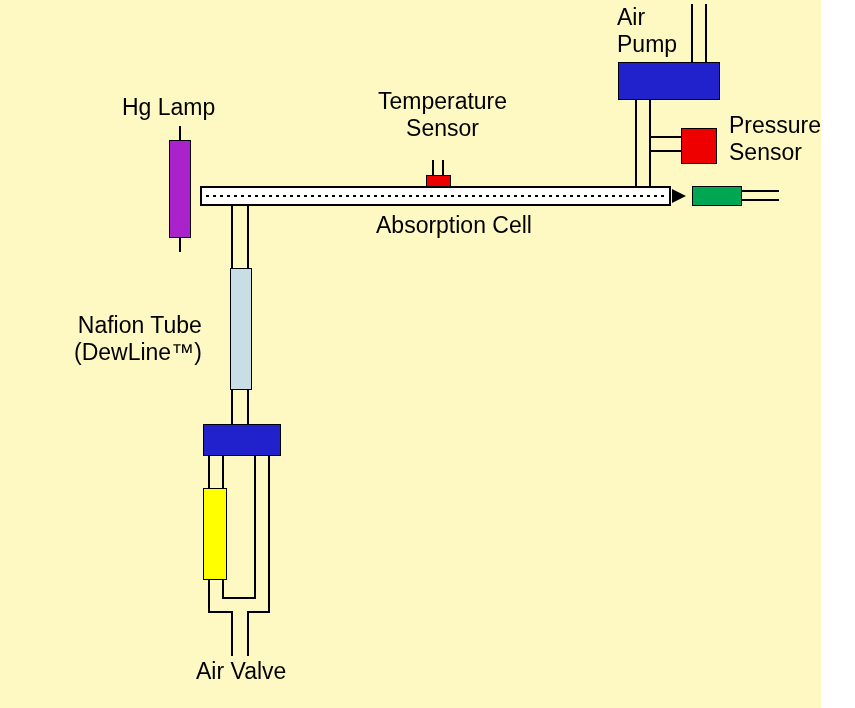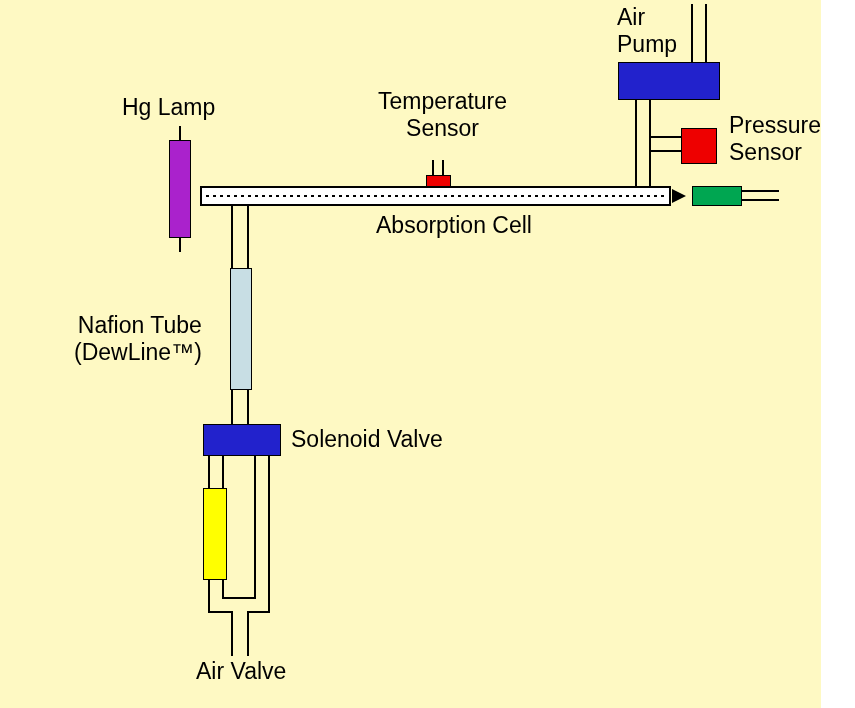--- a/index.html
+++ b/index.html
@@ -74,16 +74,15 @@
   <div class="lbl lbl-air-pump">Air
 Pump</div>
   <div class="lbl lbl-pressure">Pressure
 Sensor</div>
   <div class="lbl lbl-hg-lamp">Hg Lamp</div>
   <div class="lbl lbl-temp">Temperature
 Sensor</div>
   <div class="lbl lbl-abs-cell">Absorption Cell</div>
   <div class="lbl lbl-nafion">Nafion Tube
 (DewLine™)</div>
-  <div class="lbl lbl-solenoid">Solenoid Valve</div>
   <div class="lbl lbl-air-inlet">Air Valve</div>
 
 </div>
 
 </body></html>

